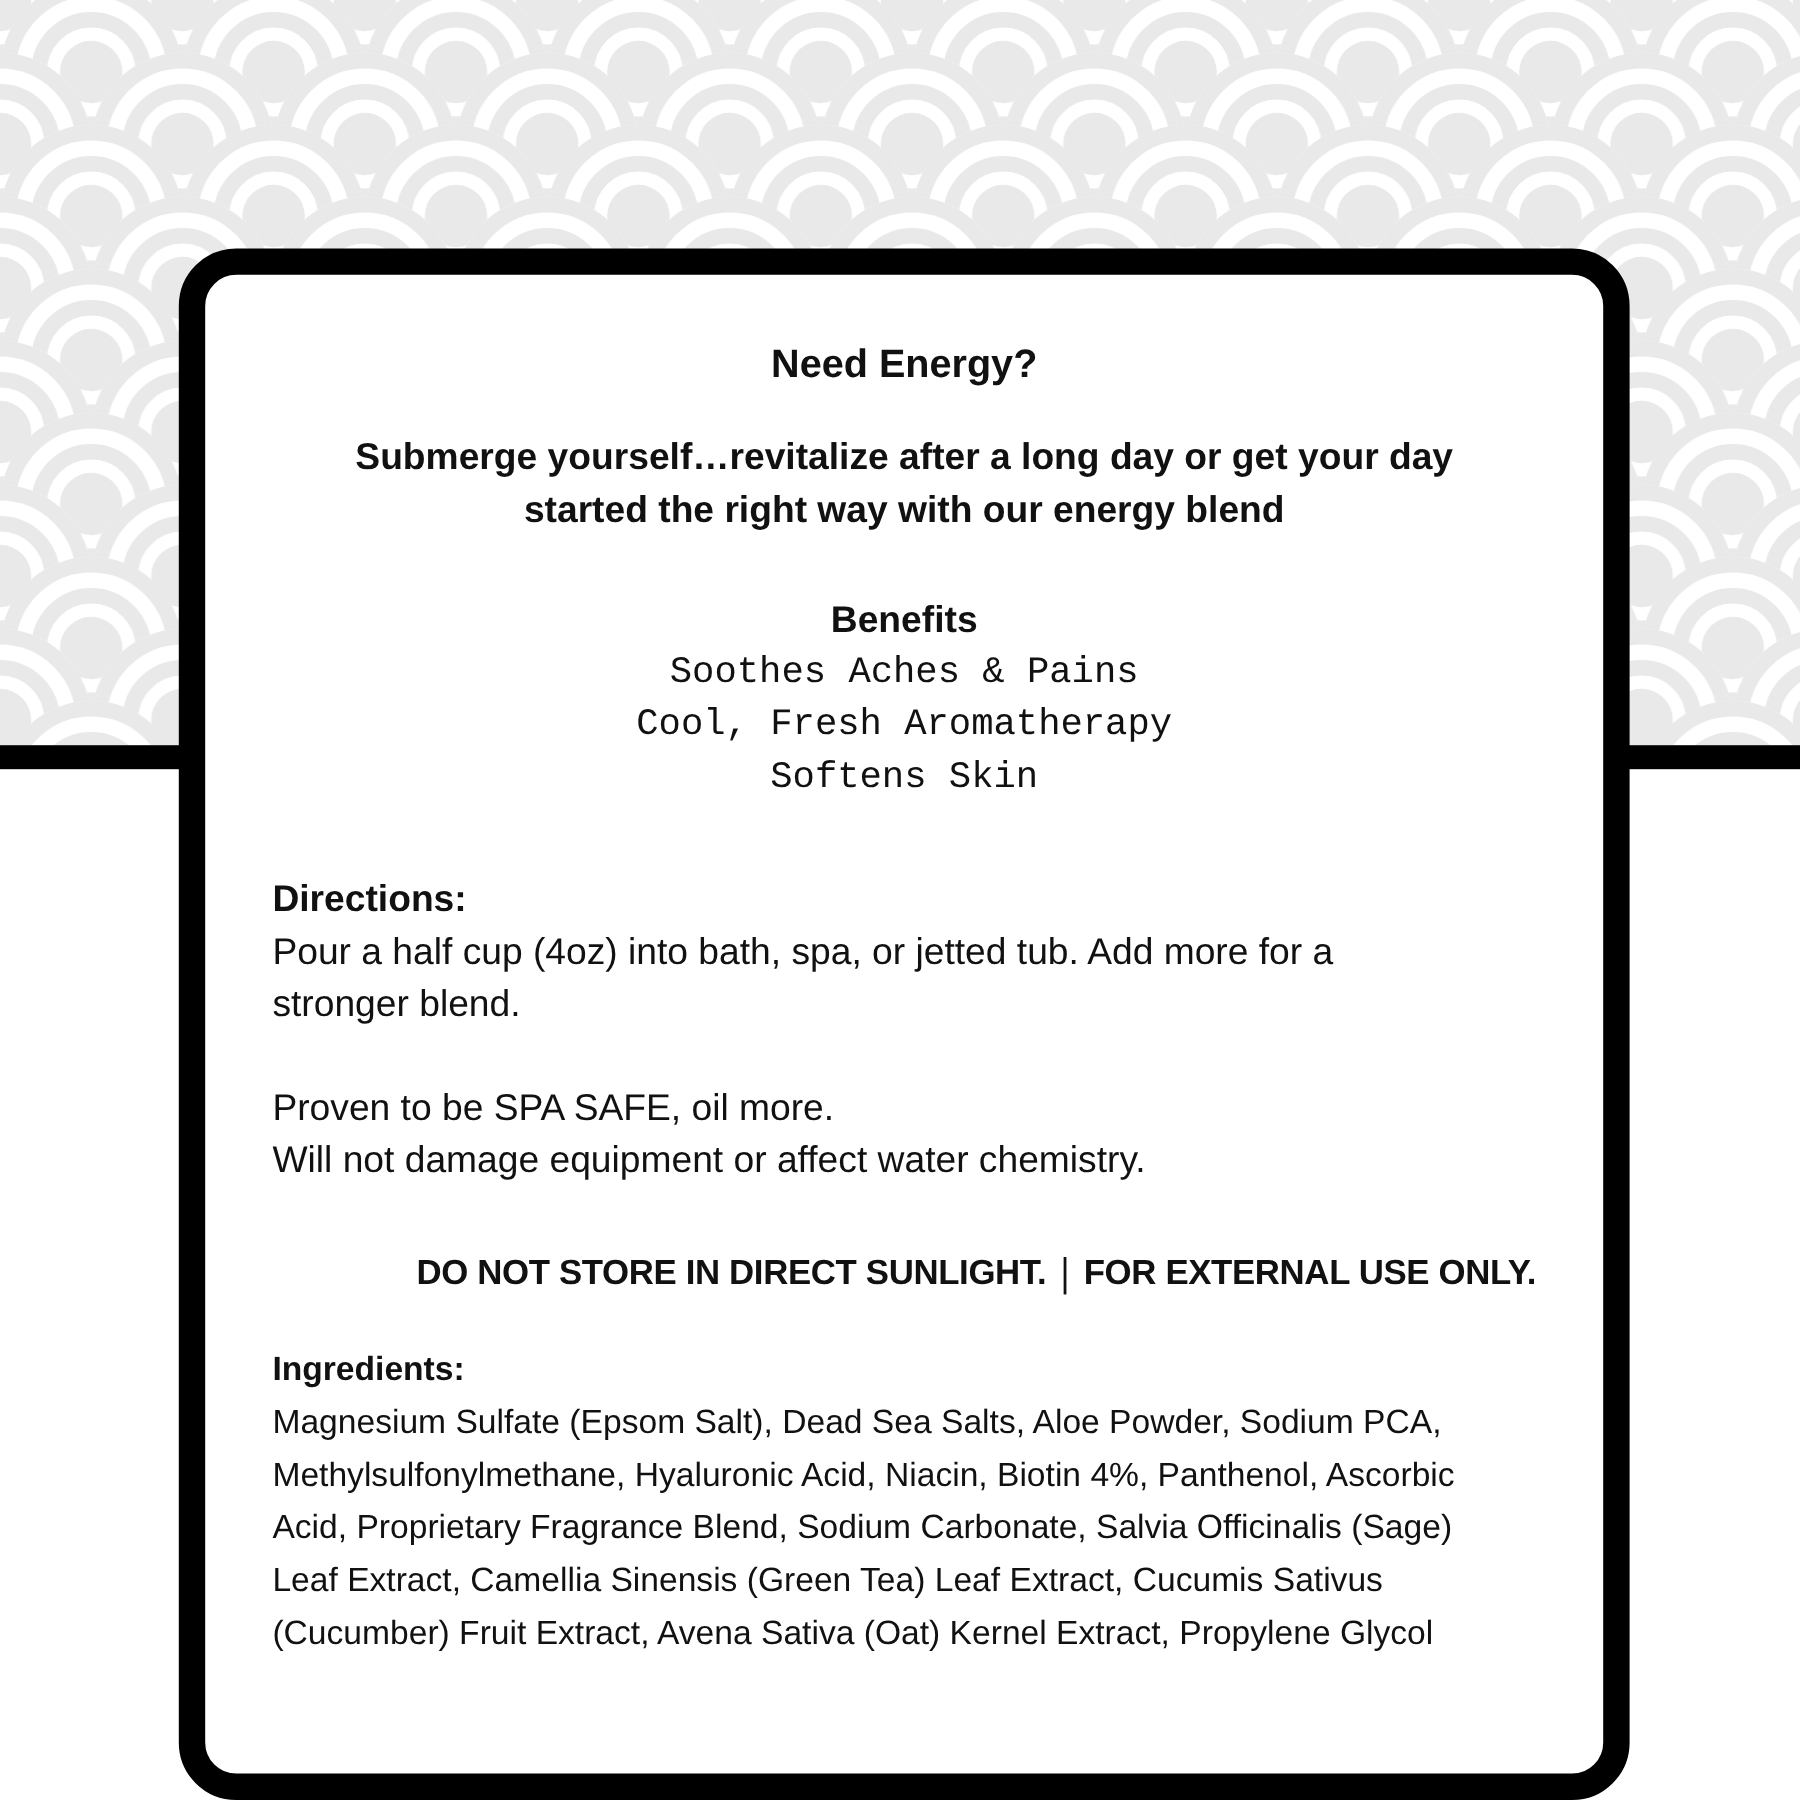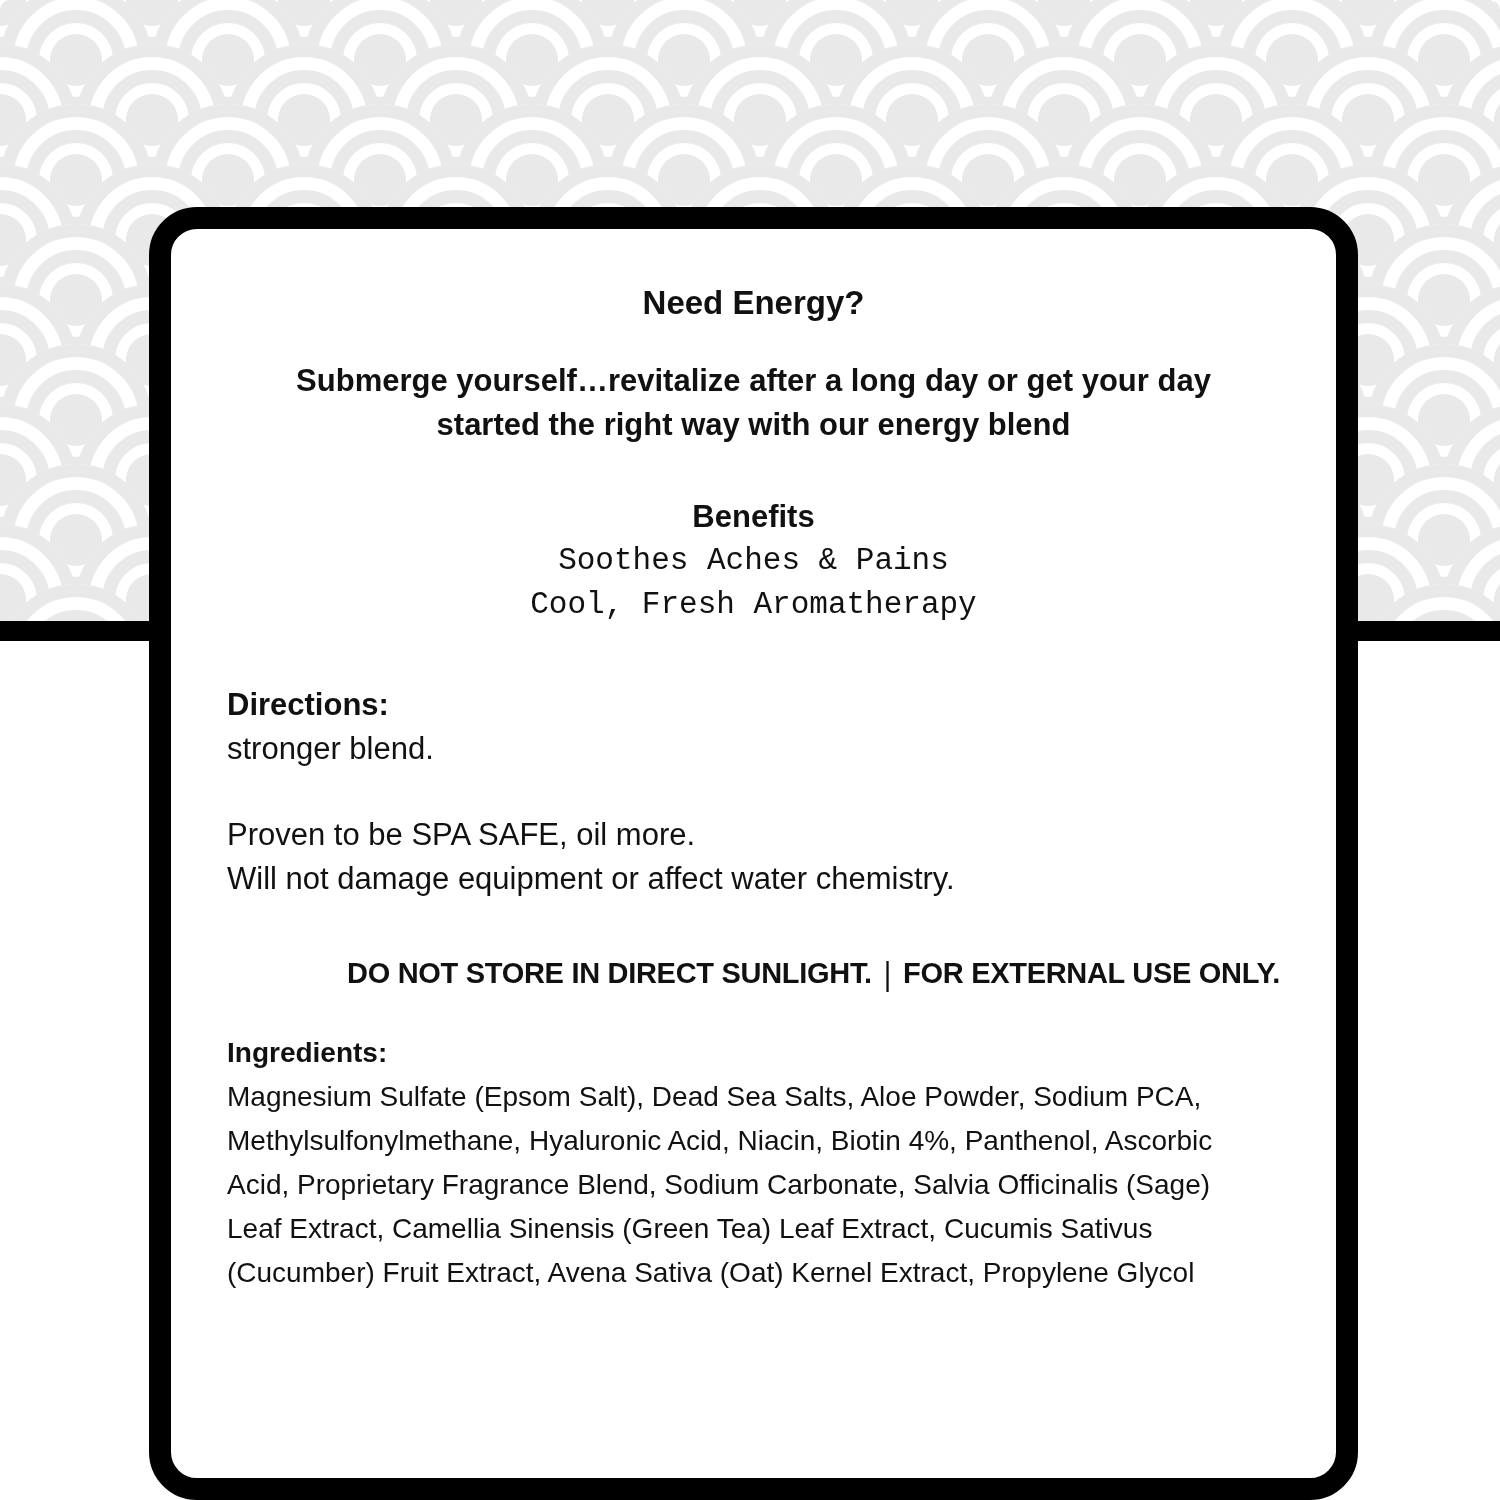--- a/index.html
+++ b/index.html
@@ -4,21 +4,21 @@
 <style>
   * { margin: 0; padding: 0; box-sizing: border-box; }
   html, body { background: #ffffff; }
   body {
     width: 1500px; height: 1500px;
     font-family: "Liberation Sans", "DejaVu Sans", sans-serif;
     color: #111111;
     position: relative;
     overflow: hidden;
   }
-  .stage { position: absolute; inset: 0; width: 1500px; height: 1500px; overflow: hidden; border-radius: 10px; }
+  .stage { position: absolute; inset: 0; width: 1500px; height: 1500px; overflow: hidden; }
 
   .bg-pattern { position: absolute; top: 0; left: 0; z-index: 0; display: block; }
 
   .divider {
     position: absolute; top: 621px; left: 0;
     width: 1500px; height: 20px;
     background: #000000; z-index: 1;
   }
 
   .card {
@@ -97,23 +97,25 @@
       <h1 class="headline">Need Energy?</h1>
 
       <p class="intro">
         <span class="line">Submerge yourself…revitalize after a long day or get your day</span>
         <span class="line">started the right way with our energy blend</span>
       </p>
 
       <h2 class="benefits-title">Benefits</h2>
       <p class="benefit-item">Soothes Aches &amp; Pains</p>
       <p class="benefit-item">Cool, Fresh Aromatherapy</p>
+      <p class="benefit-item">Softens Skin</p>
 
       <div class="directions">
         <span class="line section-label">Directions:</span>
+        <span class="line">Pour a half cup (4oz) into bath, spa, or jetted tub. Add more for a</span>
         <span class="line">stronger blend.</span>
       </div>
 
       <div class="spasafe">
         <span class="line"><span>Proven to be </span><b>SPA SAFE</b><span>, oil more.</span></span>
         <span class="line">Will not damage equipment or affect water chemistry.</span>
       </div>
 
       <p class="warning"><span>DO NOT STORE IN DIRECT SUNLIGHT.</span><span class="sep">|</span><span>FOR EXTERNAL USE ONLY.</span></p>
 

